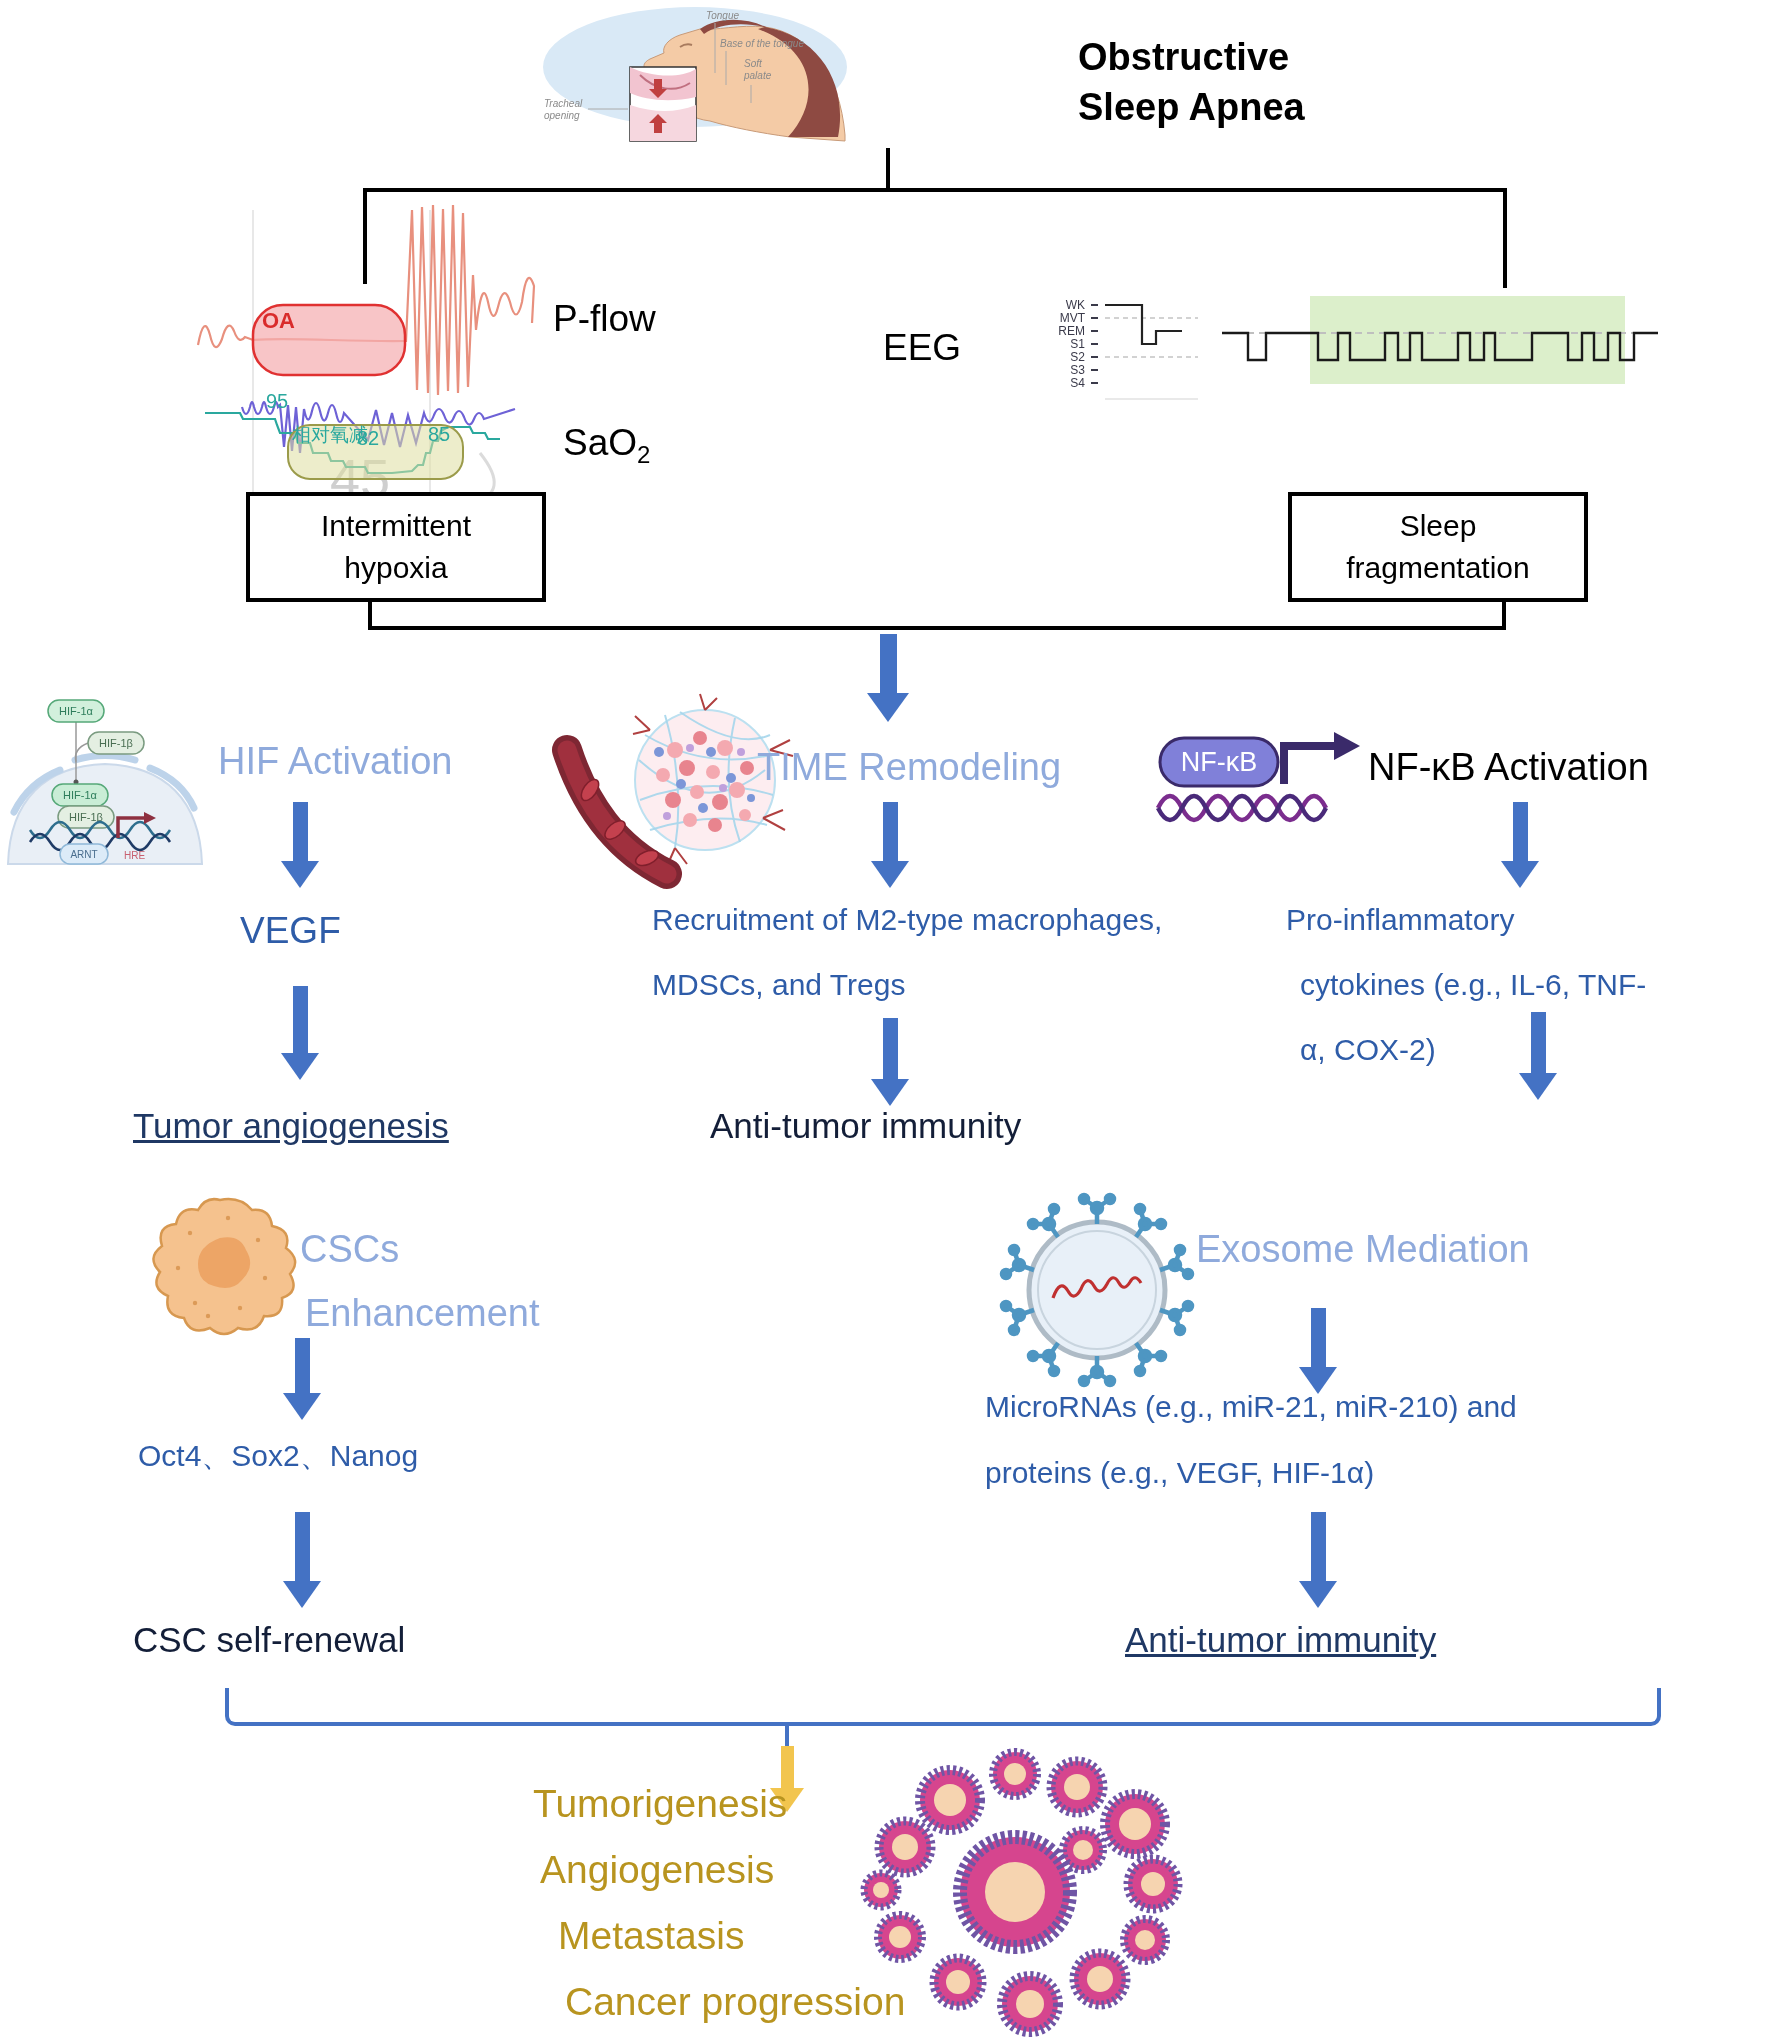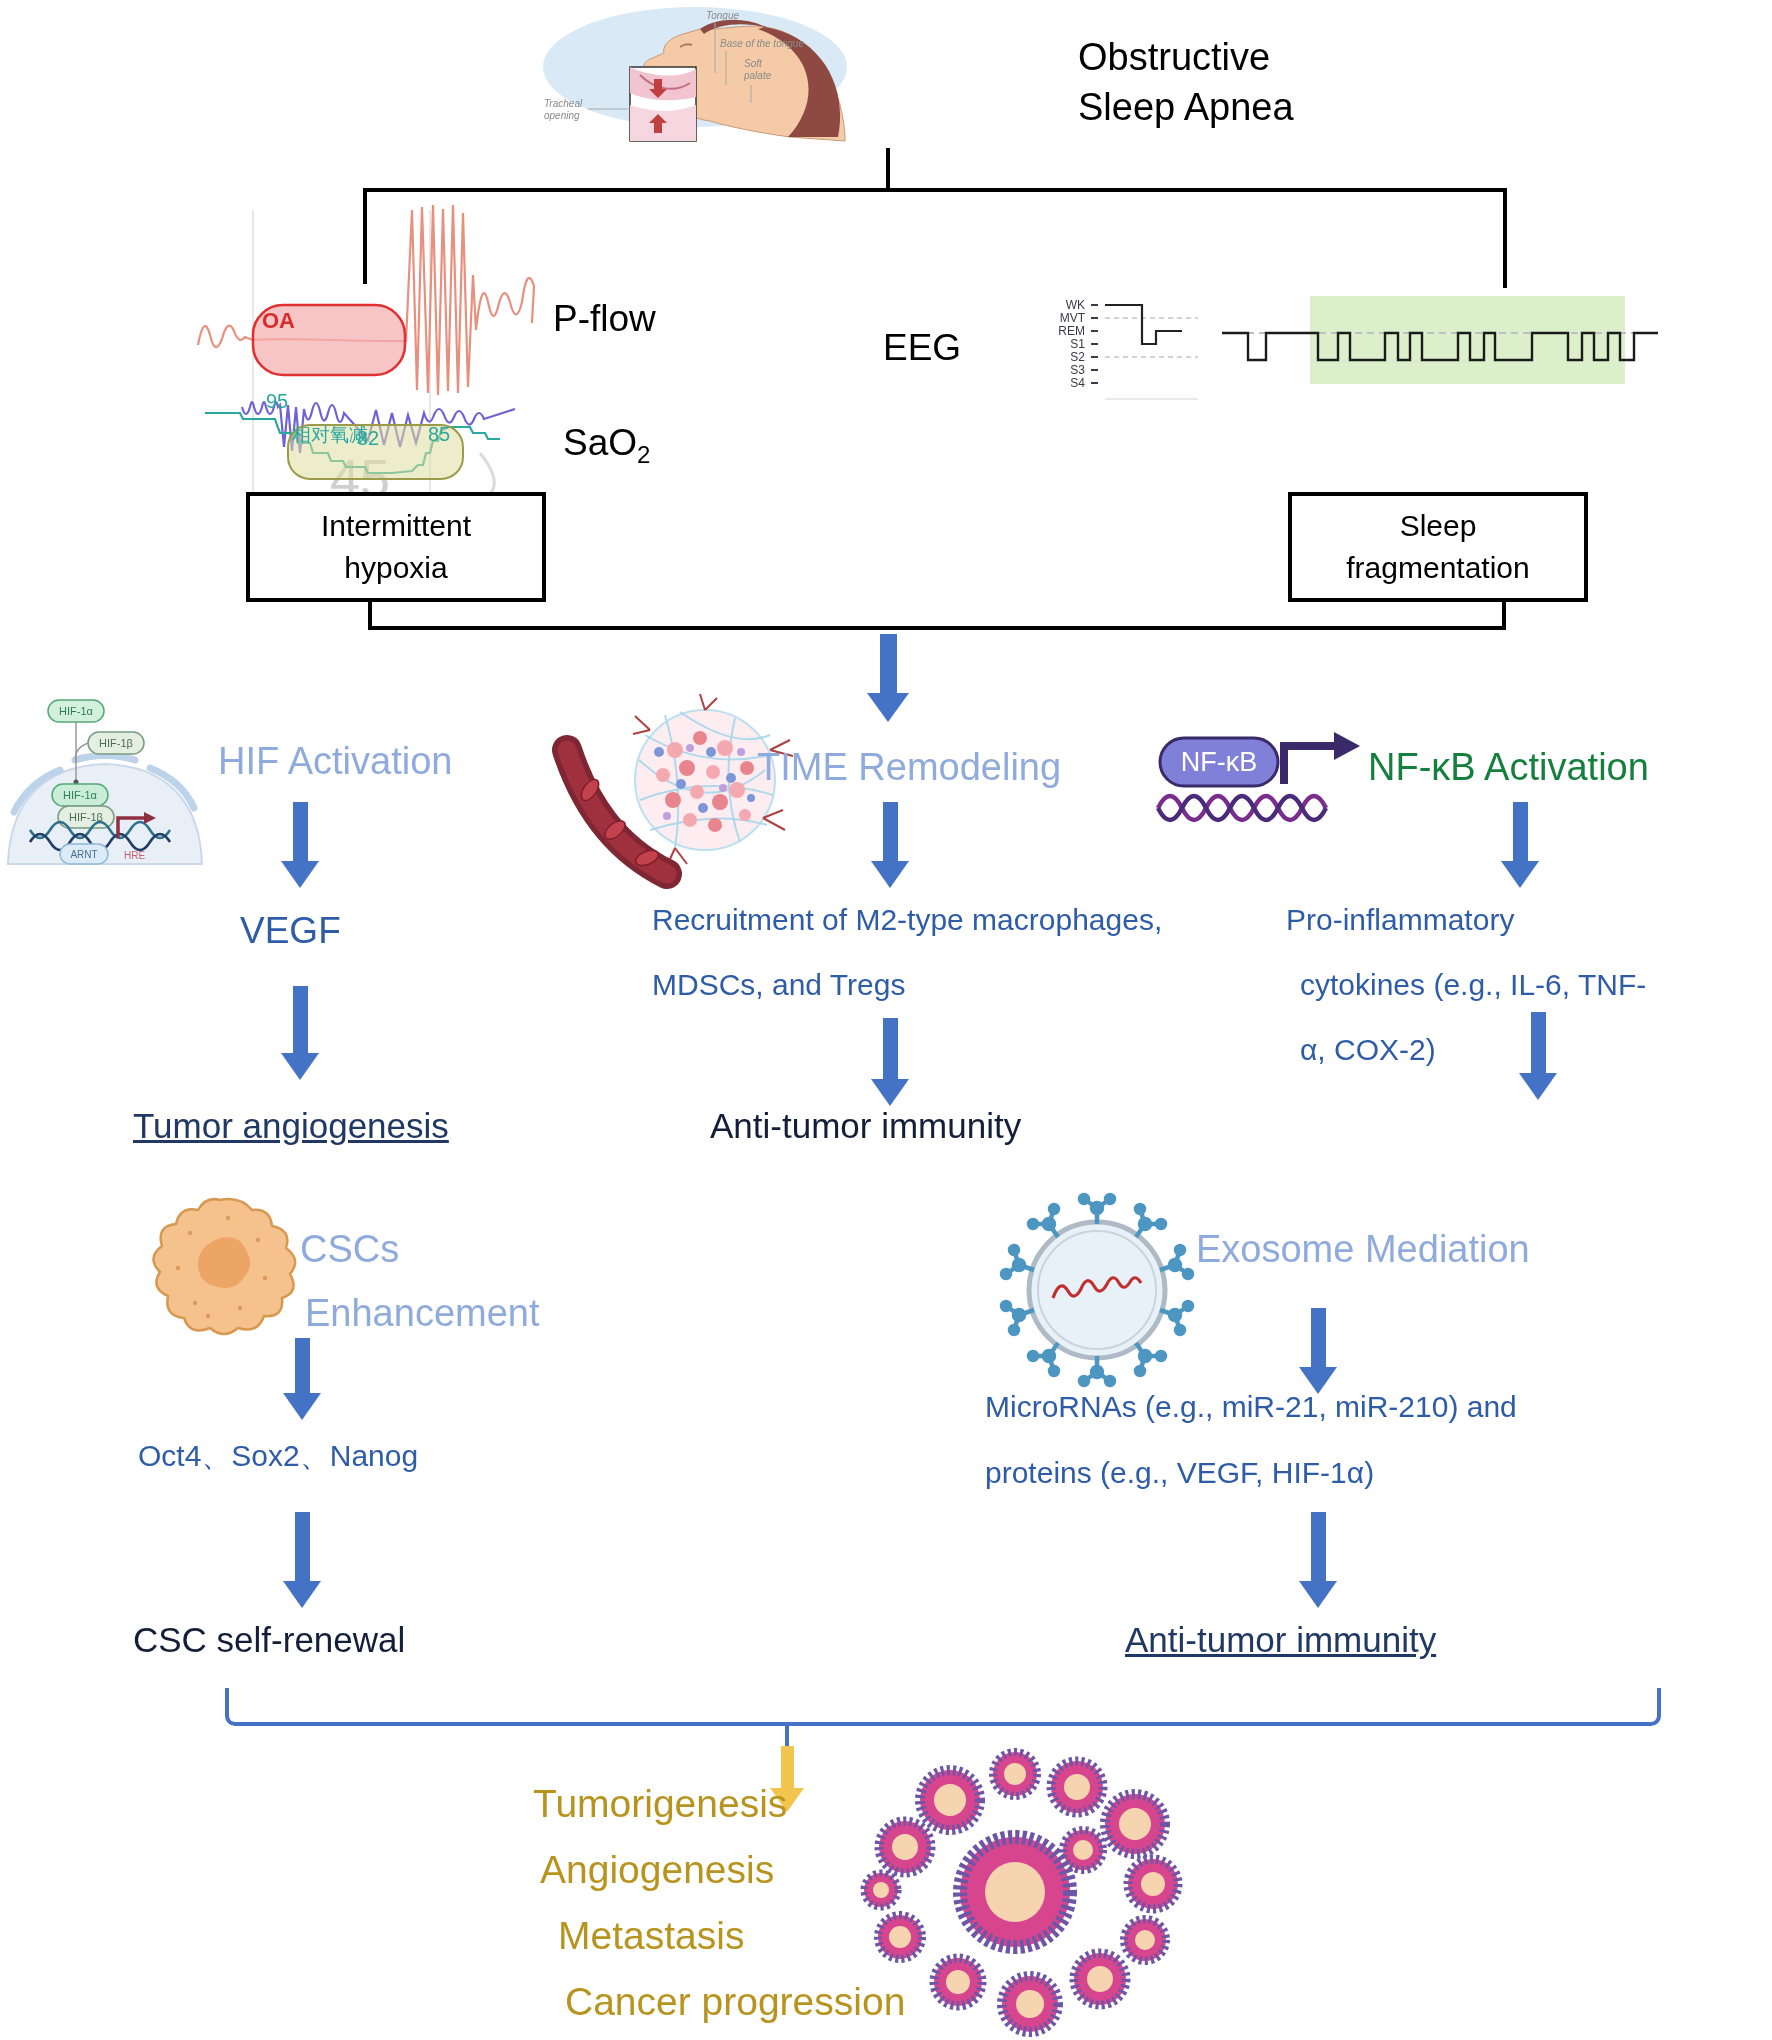--- a/index.html
+++ b/index.html
@@ -6,21 +6,21 @@
   #canvas{position:relative;width:1772px;height:2040px;background:#fff;overflow:hidden;
           font-family:"Liberation Sans",sans-serif;}
   .abs{position:absolute;}
   .line{position:absolute;background:#000;}
   .heading{position:absolute;color:#8FAADC;font-size:38px;white-space:nowrap;}
   .blue{position:absolute;color:#2E5CA8;font-size:30px;white-space:nowrap;}
   .navy{position:absolute;color:#1F3864;font-size:35px;white-space:nowrap;text-decoration:underline;}
   .darkest{position:absolute;color:#131E38;font-size:35px;white-space:nowrap;}
   .gold{position:absolute;color:#B8941F;font-size:39px;white-space:nowrap;}
   .biglabel{position:absolute;color:#000;font-size:37px;white-space:nowrap;}
-  .title{position:absolute;color:#000;font-size:38px;font-weight:normal;line-height:1.32;white-space:nowrap;}
+  .title{position:absolute;color:#000;font-size:38px;font-weight:bold;line-height:1.32;white-space:nowrap;}
   .obox{position:absolute;border:4px solid #000;display:flex;align-items:center;justify-content:center;
         text-align:center;font-size:30px;color:#000;line-height:1.4;background:#fff;}
   .arr{position:absolute;width:38px;display:flex;flex-direction:column;align-items:center;}
   .arr .stem{width:15px;background:#4472C4;flex:1;}
   .arr .head{width:0;height:0;border-left:19px solid transparent;border-right:19px solid transparent;
              border-top:27px solid #4472C4;}
   .arr.main{width:42px;}
   .arr.main .stem{width:17px;}
   .arr.main .head{border-left-width:21px;border-right-width:21px;border-top-width:29px;}
   .arr.goldarr .stem{background:#F2C54E;width:13px;}
@@ -232,21 +232,21 @@
     <path d="M8,96 Q20,72 32,96 T56,96 T80,96 T104,96 T128,96 T152,96 T176,96" stroke="#7B2D8E" stroke-width="4.5" fill="none"></path>
     <path d="M8,96 Q20,120 32,96 T56,96 T80,96 T104,96 T128,96 T152,96 T176,96" stroke="#4A2A7A" stroke-width="4.5" fill="none"></path>
     <path d="M134,72 L134,34 L186,34" stroke="#3A2A6A" stroke-width="8" fill="none"></path>
     <polygon points="184,20 210,34 184,48" fill="#3A2A6A"></polygon>
     <rect x="10" y="26" width="118" height="48" rx="24" fill="#8080D9" stroke="#3A2A6A" stroke-width="3"></rect>
     <text x="69" y="59" font-size="27" fill="#FFFFFF" text-anchor="middle">NF-κB</text>
   </svg>
 
   <div class="heading" style="left:218px;top:740px">HIF Activation</div>
   <div class="heading" style="left:757px;top:746px">TIME Remodeling</div>
-  <div class="heading" style="left:1368px;top:746px;color:#15803d">NF-κB Activation</div>
+  <div class="heading" style="left:1368px;top:746px;color:#000000">NF-κB Activation</div>
 
   <div class="arr" style="left:281px;top:802px;height:86px">
       <div class="stem"></div>
       <div class="head"></div>
     </div>
   <div class="arr" style="left:871px;top:802px;height:86px">
       <div class="stem"></div>
       <div class="head"></div>
     </div>
   <div class="arr" style="left:1501px;top:802px;height:86px">

